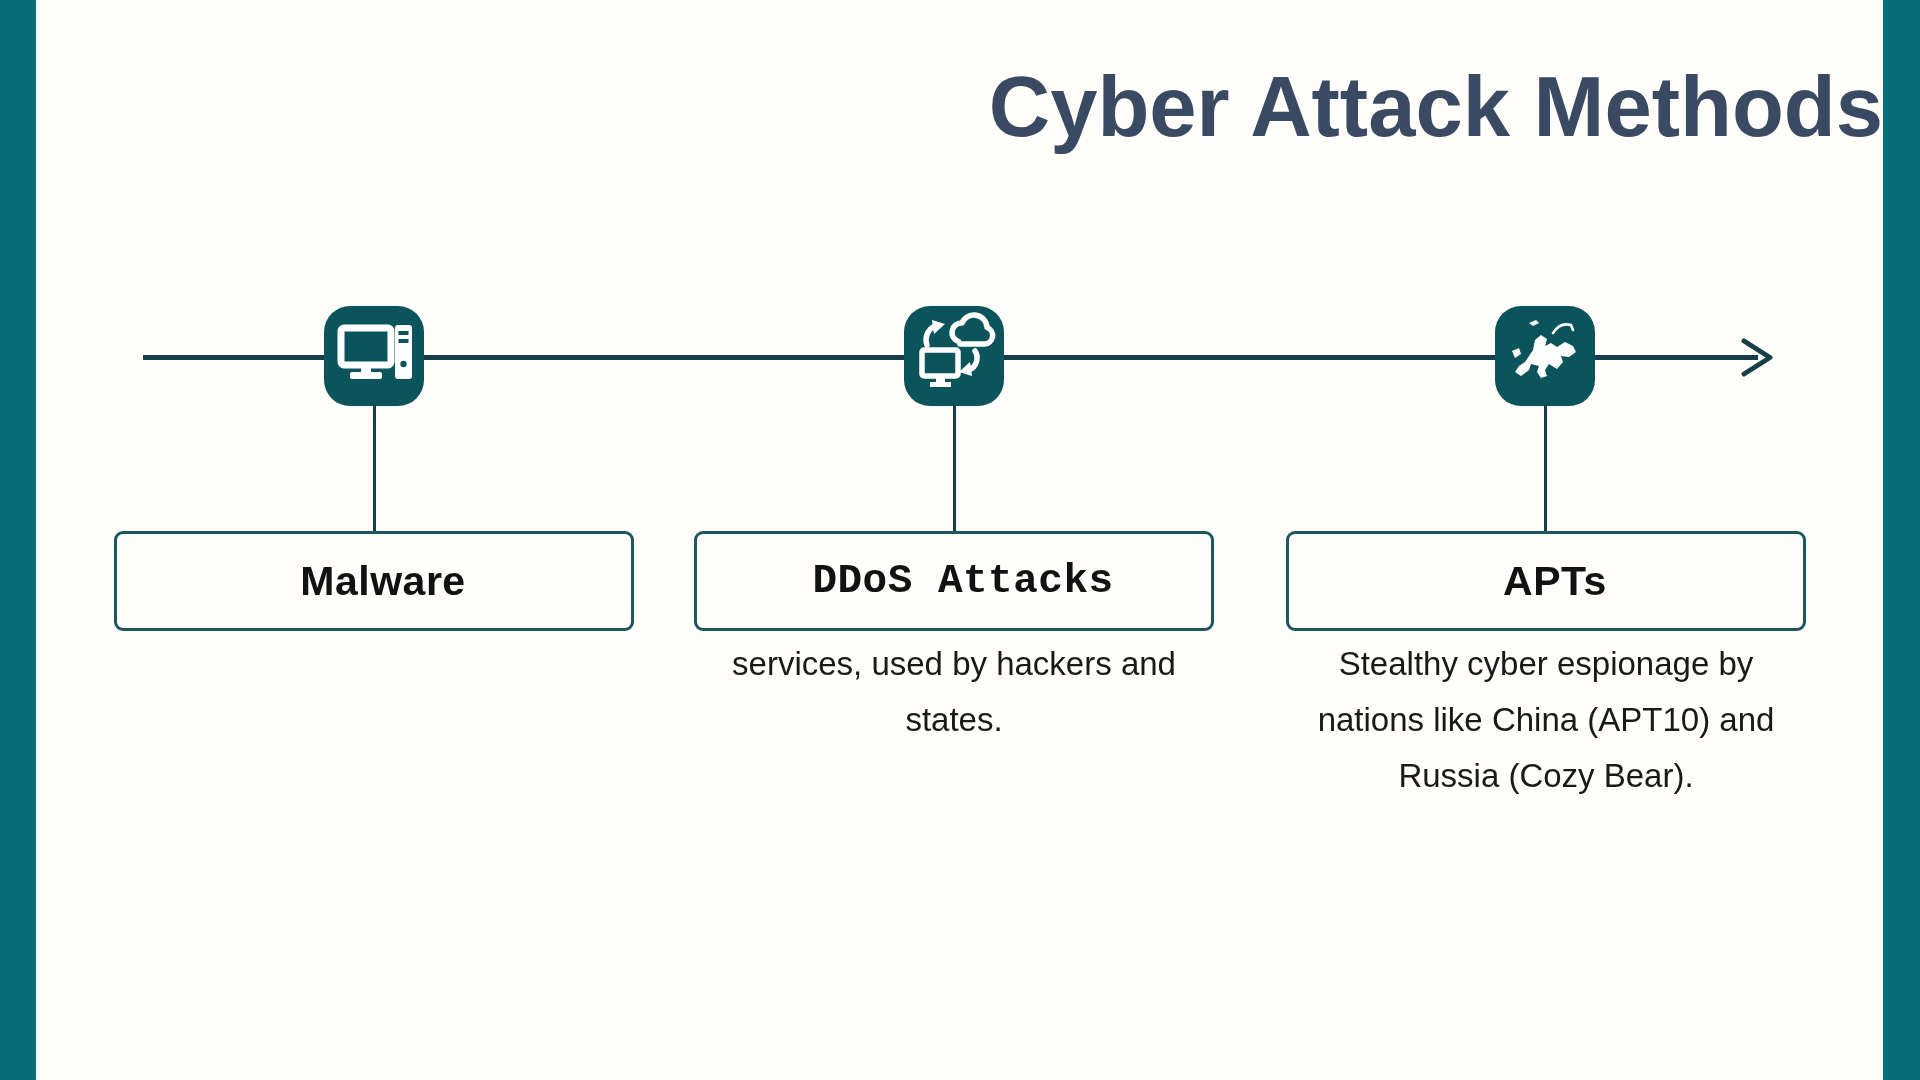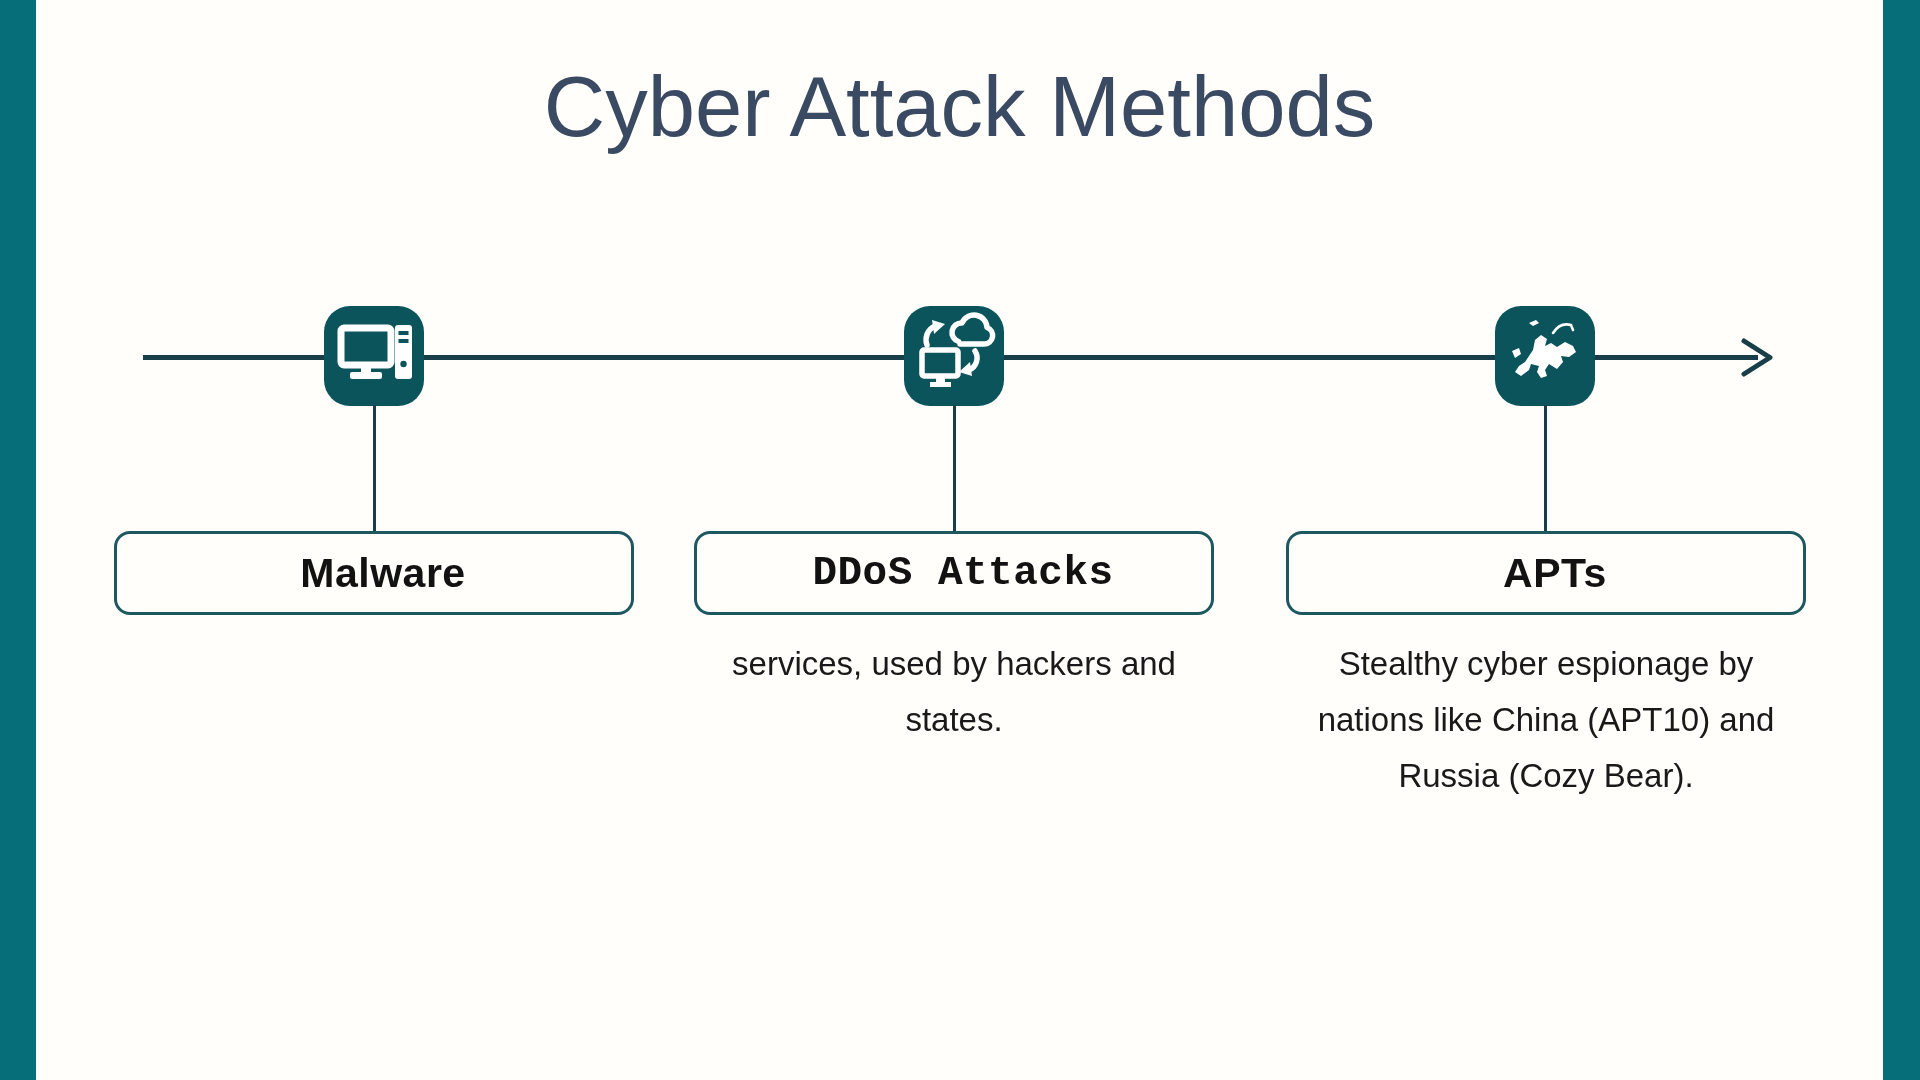--- a/index.html
+++ b/index.html
@@ -15,22 +15,22 @@
   }
   .bar{
     position:absolute;top:0;height:1080px;
     background:var(--bar,#056e79);
   }
   .bar-left{left:0;width:36px;}
   .bar-right{right:0;width:37px;}
 
   .title{
     position:absolute;left:36px;right:37px;top:58px;
-    margin:0;text-align:center;
-    font-size:85px;font-weight:400;letter-spacing:0px;
+    margin:0;text-align:right;
+    font-size:85px;font-weight:700;letter-spacing:0px;
     color:var(--title,#3b4a63);
     line-height:1.15;
   }
 
   .timeline-line{
     position:absolute;left:143px;top:355px;
     width:1615px;height:5px;
     background:var(--line,#183f49);
   }
   .arrowhead{
@@ -49,24 +49,24 @@
 
   .connector{
     position:absolute;top:405px;width:3px;height:127px;
     background:var(--line,#183f49);
   }
   .conn-1{left:373px;}
   .conn-2{left:953px;}
   .conn-3{left:1544px;}
 
   .label-box{
-    position:absolute;top:531px;width:520px;height:84px;
+    position:absolute;top:531px;width:520px;height:100px;
     box-sizing:border-box;
     border:3px solid var(--border,#1d5860);
-    border-radius:16px;
+    border-radius:9px;
     background:var(--bg,#fffefa);
     display:flex;align-items:center;justify-content:center;padding-left:18px;
   }
   .label-box span{
     font-size:41px;font-weight:700;color:#121212;
     letter-spacing:0.5px;
   }
   .box-1{left:114px;}
   .box-2{left:694px;font-family:Liberation Mono, monospace;}
   .box-3{left:1286px;}

